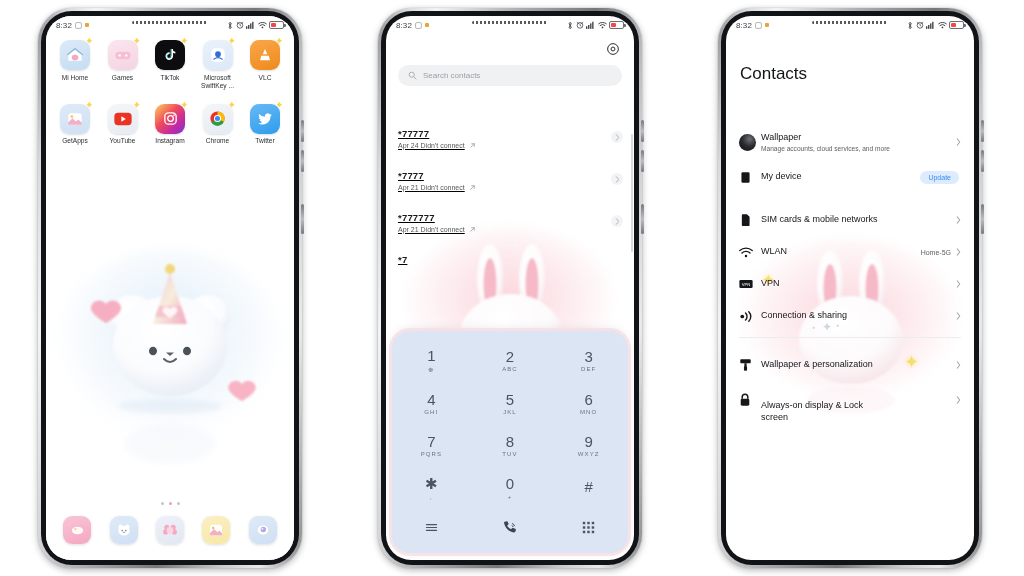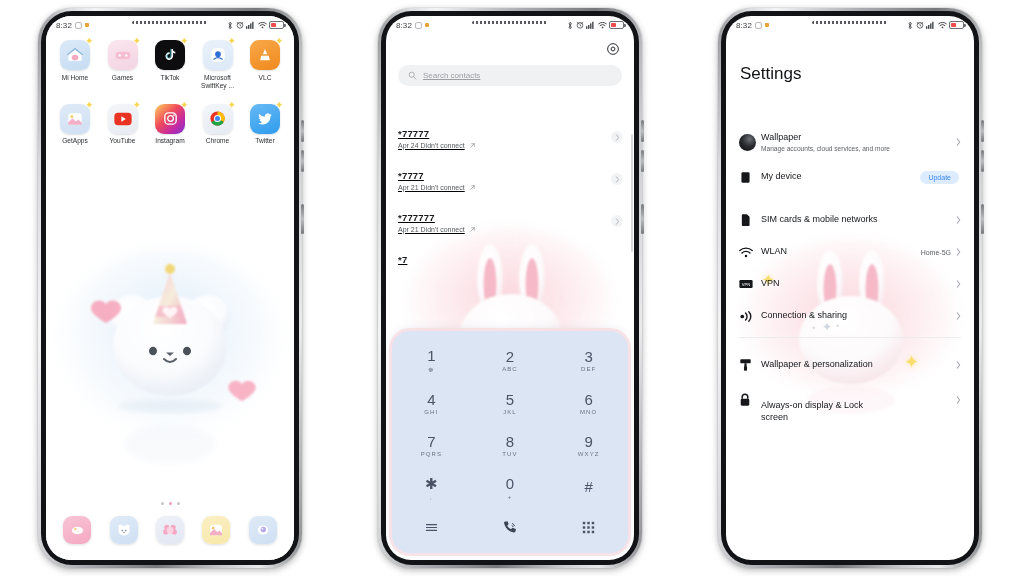--- a/index.html
+++ b/index.html
@@ -103,21 +103,21 @@
   
   .dialer-top{position:absolute;left:0;right:0;top:18px;z-index:6;}
   .gear-row{display:flex;justify-content:flex-end;padding:8px 14px 0 0;}
   .tabs{display:flex;align-items:baseline;gap:12px;padding:10px 12px 0 12px;}
   .tab{font-size:11.5px;color:#1f2124;white-space:nowrap;}
   .tab.active{color:#3d8bf2;}
   .searchbar{
     margin:9px 12px 0 12px;height:21px;border-radius:11px;background:#f0f1f3;
     display:flex;align-items:center;gap:6px;padding:0 10px;box-sizing:border-box;
   }
-  .searchbar span{font-size:8px;color:#9b9ea3;text-decoration:underline;}
+  .searchbar span{font-size:8px;color:#9b9ea3;}
   .calllog{position:absolute;left:0;right:0;top:103px;bottom:0;z-index:5;}
   .call-row{position:relative;padding:9px 12px 0 12px;height:42px;box-sizing:border-box;text-decoration:underline;}
   .call-num{font-size:9.5px;font-weight:bold;color:#17191c;letter-spacing:.2px;}
   .call-sub{font-size:7px;color:#53565a;margin-top:2.5px;display:flex;align-items:center;gap:4px;}
   .chev-circle{
     position:absolute;right:11px;top:12px;width:12px;height:12px;border-radius:50%;
     background:#f2f3f5;display:flex;align-items:center;justify-content:center;
   }
   .scrollbar{position:absolute;right:1.5px;top:118px;width:1.5px;height:118px;border-radius:1px;background:#d7d9dd;z-index:7;}
   .keypad{
@@ -709,21 +709,21 @@
             <path d="M1 3.6 A9 9 0 0 1 13 3.6" stroke="#3c3f43" stroke-width="1.5" fill="none" stroke-linecap="round"></path>
             <path d="M3.2 6.2 A5.6 5.6 0 0 1 10.8 6.2" stroke="#3c3f43" stroke-width="1.5" fill="none" stroke-linecap="round"></path>
             <circle cx="7" cy="9.2" r="1.3" fill="#3c3f43"></circle>
           </svg>
           <span class="battery">
               <i></i>
             </span>
         </div>
       </div>
 
-      <div class="set-title">Settings</div>
+      <div class="set-title">Contacts</div>
 
       <div class="set-list">
 
         <div class="set-row tall">
           <div class="set-ic">
               <span class="avatar"></span>
             </div>
           <div class="set-txt">
             <div class="set-lbl">Wallpaper</div>
             <div class="set-sub">Manage accounts, cloud services, and more</div>

